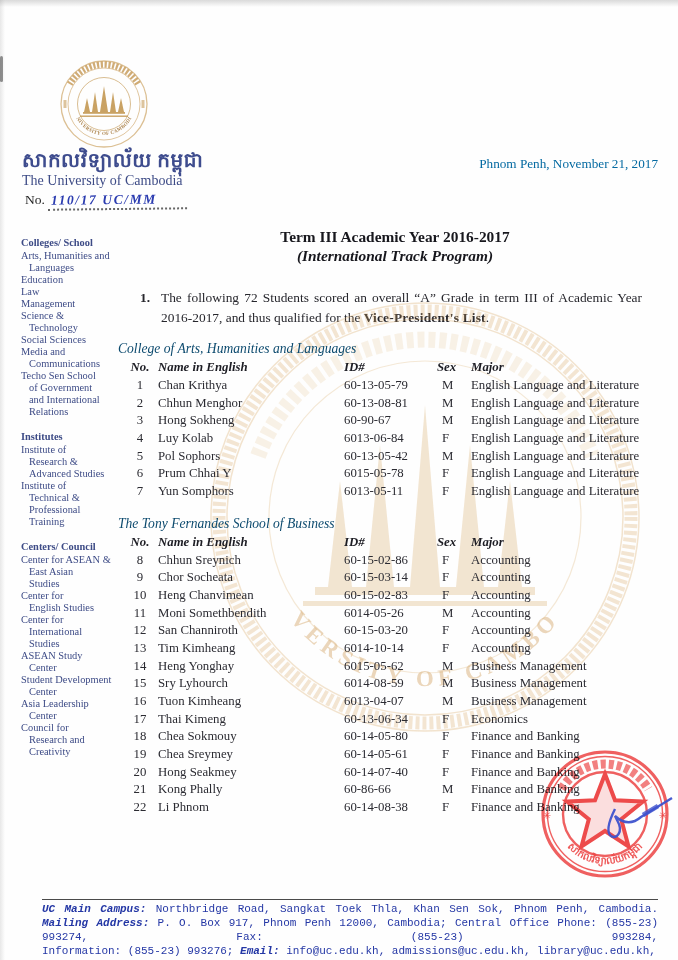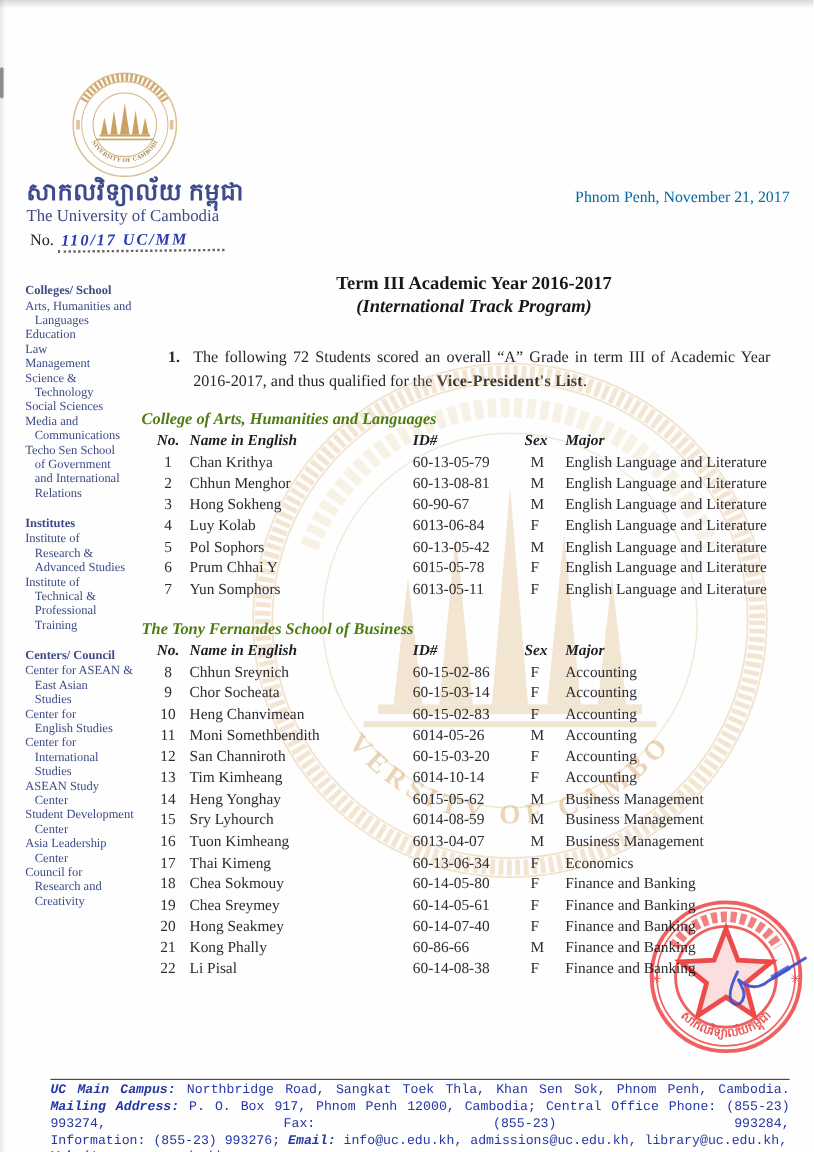--- a/index.html
+++ b/index.html
@@ -33,21 +33,21 @@
   .intro-text b{letter-spacing:.2px;}
 
   
   .sidebar{position:absolute;left:21px;top:237px;width:97px;font-size:10.4px;line-height:12px;color:#3d4b86;}
   .sb-group{margin-bottom:13px;}
   .sb-title{font-weight:bold;margin-bottom:1px;}
   .sb-item{padding-left:8px;text-indent:-8px;white-space:pre-line;}
 
   
   .tables{position:absolute;left:122px;top:341px;right:14px;z-index:2;}
-  .tables h3{margin:0 0 2px -4px;font-size:13.6px;font-style:italic;font-weight:bold;color:#4d7c0f;}
+  .tables h3{margin:0 0 2px -4px;font-size:13.6px;font-style:italic;font-weight:normal;color:#0c4a6e;}
   table{border-collapse:collapse;width:100%;font-size:12.8px;color:#2b2b32;table-layout:fixed;}
   th,td{padding:0;height:17.7px;text-align:left;font-weight:normal;overflow:hidden;white-space:nowrap;}
   thead th{font-weight:bold;font-style:italic;color:#1d1d24;}
   .c-no{width:36px;text-align:center;}
   .c-name{width:186px;}
   .c-id{width:93px;}
   .c-sex{width:34px;}
   td.c-sex{padding-left:5px;width:29px;}
   .sec2{margin-top:15px;}
 
@@ -390,21 +390,21 @@
             <tr>
               <td class="c-no">21</td>
               <td class="c-name">Kong Phally</td>
               <td class="c-id">60-86-66</td>
               <td class="c-sex">M</td>
               <td class="c-major">Finance and Banking</td>
             </tr>
 
             <tr>
               <td class="c-no">22</td>
-              <td class="c-name">Li Pisal</td>
+              <td class="c-name">Li Phnom</td>
               <td class="c-id">60-14-08-38</td>
               <td class="c-sex">F</td>
               <td class="c-major">Finance and Banking</td>
             </tr>
           </tbody>
       </table>
     </section>
   </div>
 
   <svg class="stamp" viewBox="0 0 147 150">

